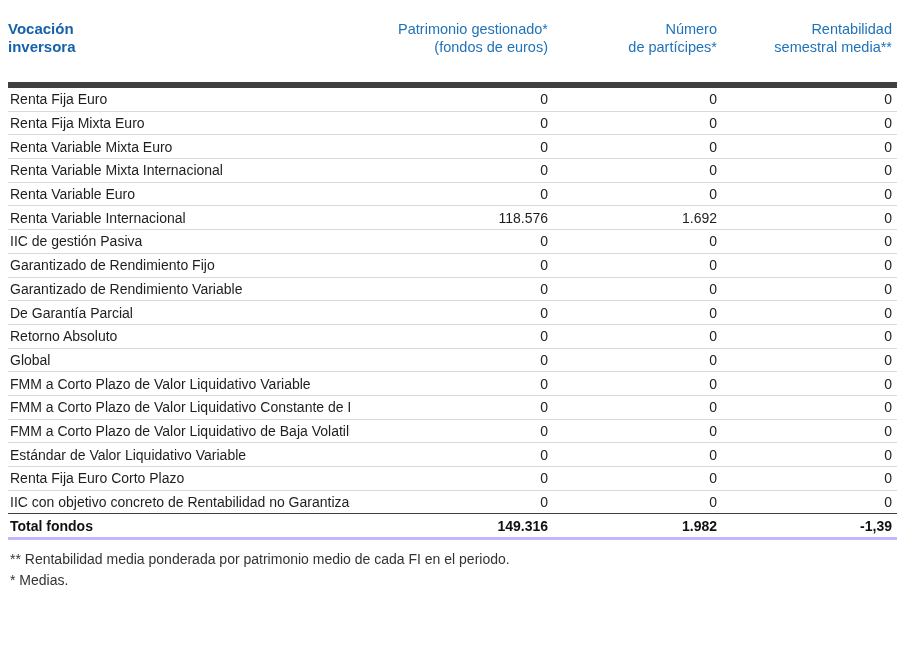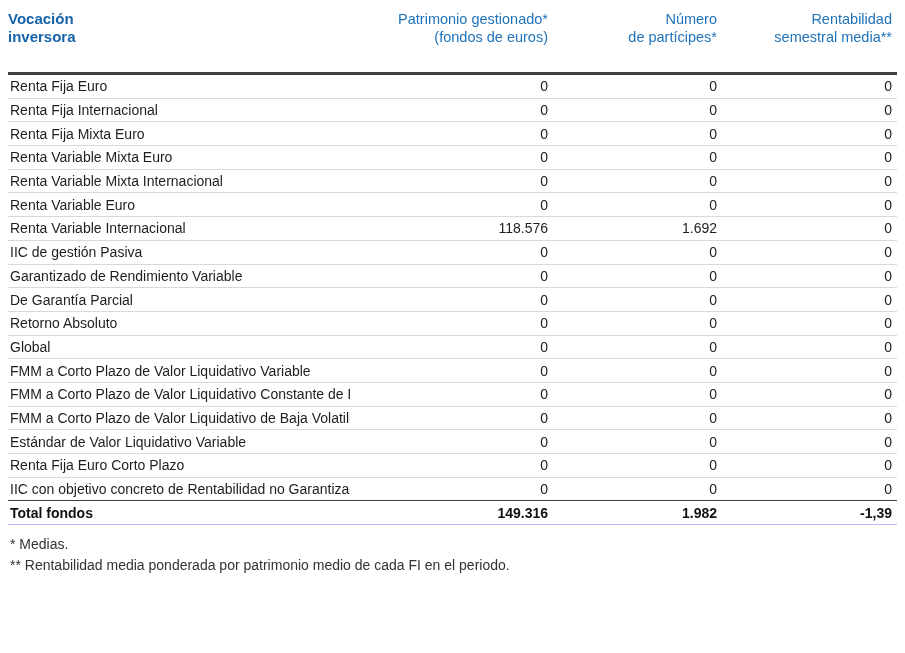--- a/index.html
+++ b/index.html
@@ -18,25 +18,25 @@
   }
   table.funds {
     border-collapse: collapse;
     table-layout: fixed;
     width: 889px;
   }
   th {
     font-weight: normal;
     vertical-align: top;
     text-align: right;
-    padding: 10px 0 26px 0;
+    padding: 20px 0 26px 0;
     font-size: 14.5px;
     line-height: 18px;
     color: #2173b9;
-    border-bottom: 3px solid #404040;
+    border-bottom: 6px solid #404040;
   }
   th.th-left {
     text-align: left;
     color: #1562a9;
     font-weight: 700;
     font-size: 15px;
   }
   th.th-left .wrap {
     display: inline-block;
     max-width: 92px;
@@ -57,21 +57,21 @@
   }
   td.label { text-align: left; padding-left: 2px; margin-top: 31px; }
   td.num   { text-align: right; }
   td.last  { padding-right: 5px; }
   tbody tr:last-child td {
     border-bottom: 1px solid #3f3f3f;
   }
   tfoot td {
     font-weight: 700;
     color: #111111;
-    border-bottom: 1px solid #c4b5fd;
+    border-bottom: 3px solid #c4b5fd;
   }
   .footnotes {
     margin-top: 9px;
     font-size: 14px;
     line-height: 21px;
     color: #333333;
     padding-left: 2px;
   }
 </style>
 </head>
@@ -106,26 +106,20 @@
       </tr>
     </thead>
     <tbody>
         <tr>
           <td class="label">Renta Fija Euro</td>
           <td class="num">0</td>
           <td class="num">0</td>
           <td class="num last">0</td>
         </tr>
         <tr>
-          <td class="label">Renta Fija Internacional</td>
-          <td class="num">0</td>
-          <td class="num">0</td>
-          <td class="num last">0</td>
-        </tr>
-        <tr>
           <td class="label">Renta Fija Mixta Euro</td>
           <td class="num">0</td>
           <td class="num">0</td>
           <td class="num last">0</td>
         </tr>
         <tr>
           <td class="label">Renta Variable Mixta Euro</td>
           <td class="num">0</td>
           <td class="num">0</td>
           <td class="num last">0</td>
@@ -143,20 +137,26 @@
           <td class="num last">0</td>
         </tr>
         <tr>
           <td class="label">Renta Variable Internacional</td>
           <td class="num">118.576</td>
           <td class="num">1.692</td>
           <td class="num last">0</td>
         </tr>
         <tr>
           <td class="label">IIC de gestión Pasiva</td>
+          <td class="num">0</td>
+          <td class="num">0</td>
+          <td class="num last">0</td>
+        </tr>
+        <tr>
+          <td class="label">Garantizado de Rendimiento Fijo</td>
           <td class="num">0</td>
           <td class="num">0</td>
           <td class="num last">0</td>
         </tr>
         <tr>
           <td class="label">Garantizado de Rendimiento Variable</td>
           <td class="num">0</td>
           <td class="num">0</td>
           <td class="num last">0</td>
         </tr>
@@ -219,17 +219,17 @@
       <tr>
         <td class="label">Total fondos</td>
         <td class="num">149.316</td>
         <td class="num">1.982</td>
         <td class="num last">-1,39</td>
       </tr>
     </tfoot>
   </table>
 
   <div class="footnotes">
+    <div>** Rentabilidad media ponderada por patrimonio medio de cada FI en el periodo.</div>
     <div>* Medias.</div>
-    <div>** Rentabilidad media ponderada por patrimonio medio de cada FI en el periodo.</div>
   </div>
 
 </div>
 
 </body></html>

